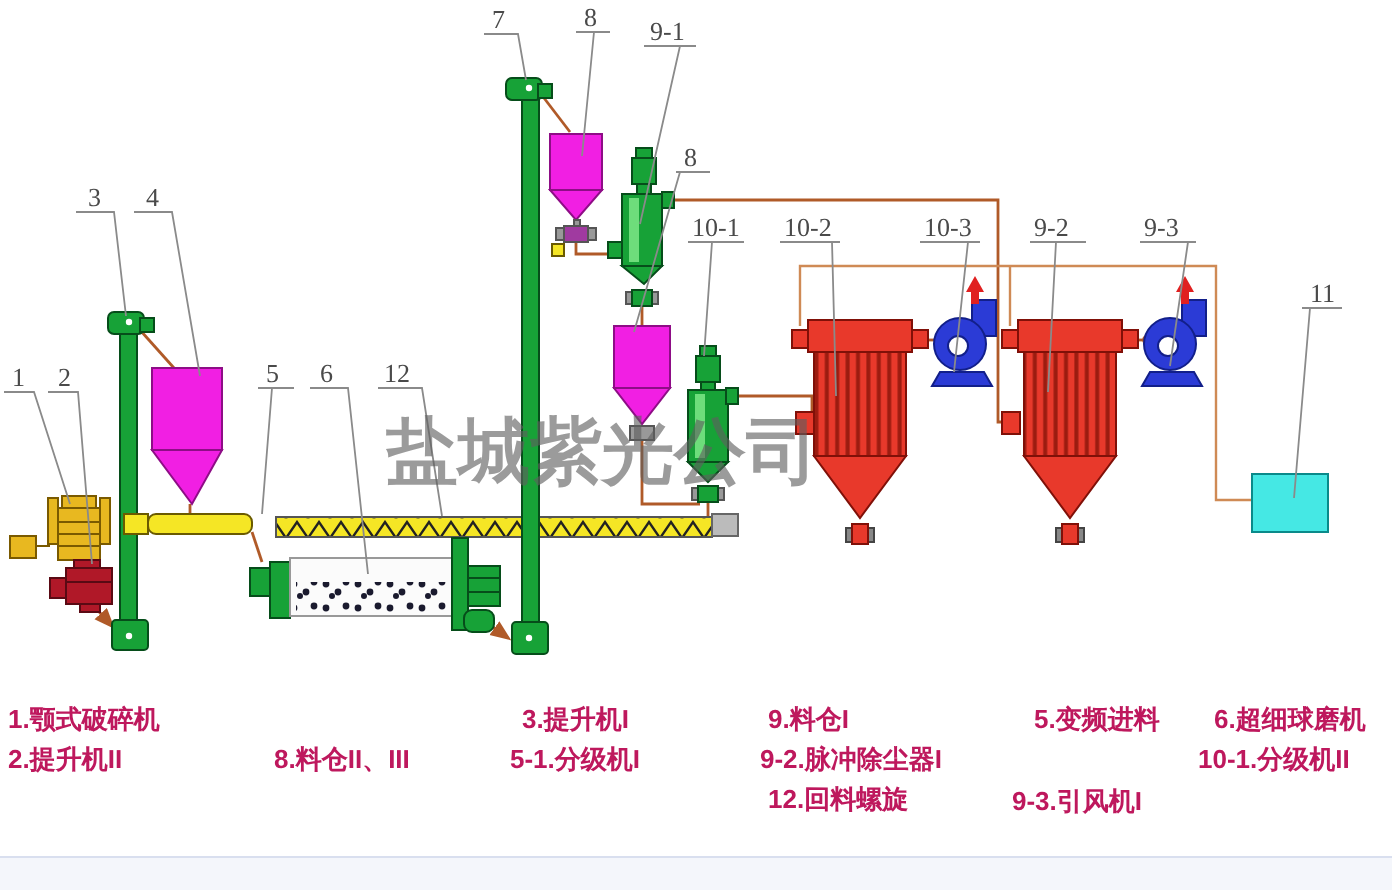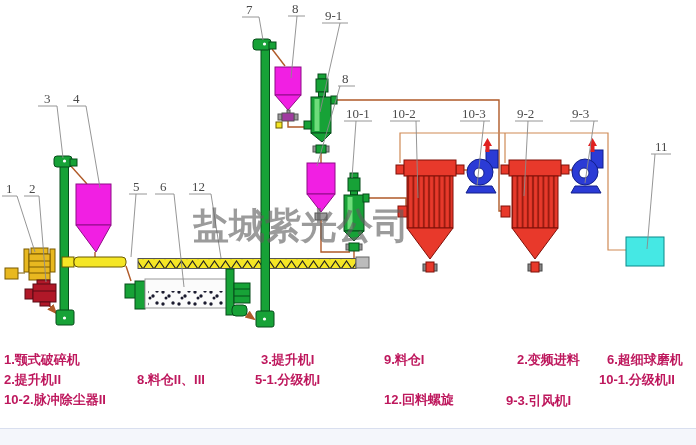--- a/index.html
+++ b/index.html
@@ -289,26 +289,26 @@
         </g>
   </g>
 
   <text class="wm" x="193" y="238">盐城紫光公司</text>
 </svg>
 
 <div class="legend">
   <span style="left:4px;top:351px">1.颚式破碎机</span>
   <span style="left:261px;top:351px">3.提升机I</span>
   <span style="left:384px;top:351px">9.料仓I</span>
-  <span style="left:517px;top:351px">2.变频进料</span>
+  <span style="left:517px;top:351px">5.变频进料</span>
   <span style="left:607px;top:351px">6.超细球磨机</span>
   <span style="left:4px;top:371px">2.提升机II</span>
   <span style="left:137px;top:371px">8.料仓II、III</span>
   <span style="left:255px;top:371px">5-1.分级机I</span>
+  <span style="left:380px;top:371px">9-2.脉冲除尘器I</span>
   <span style="left:506px;top:392px">9-3.引风机I</span>
   <span style="left:599px;top:371px">10-1.分级机II</span>
-  <span style="left:4px;top:391px">10-2.脉冲除尘器II</span>
   <span style="left:384px;top:391px">12.回料螺旋</span>
 </div>
 
 <div class="bottom-strip"></div>
 
 </div>
 
 </body></html>

